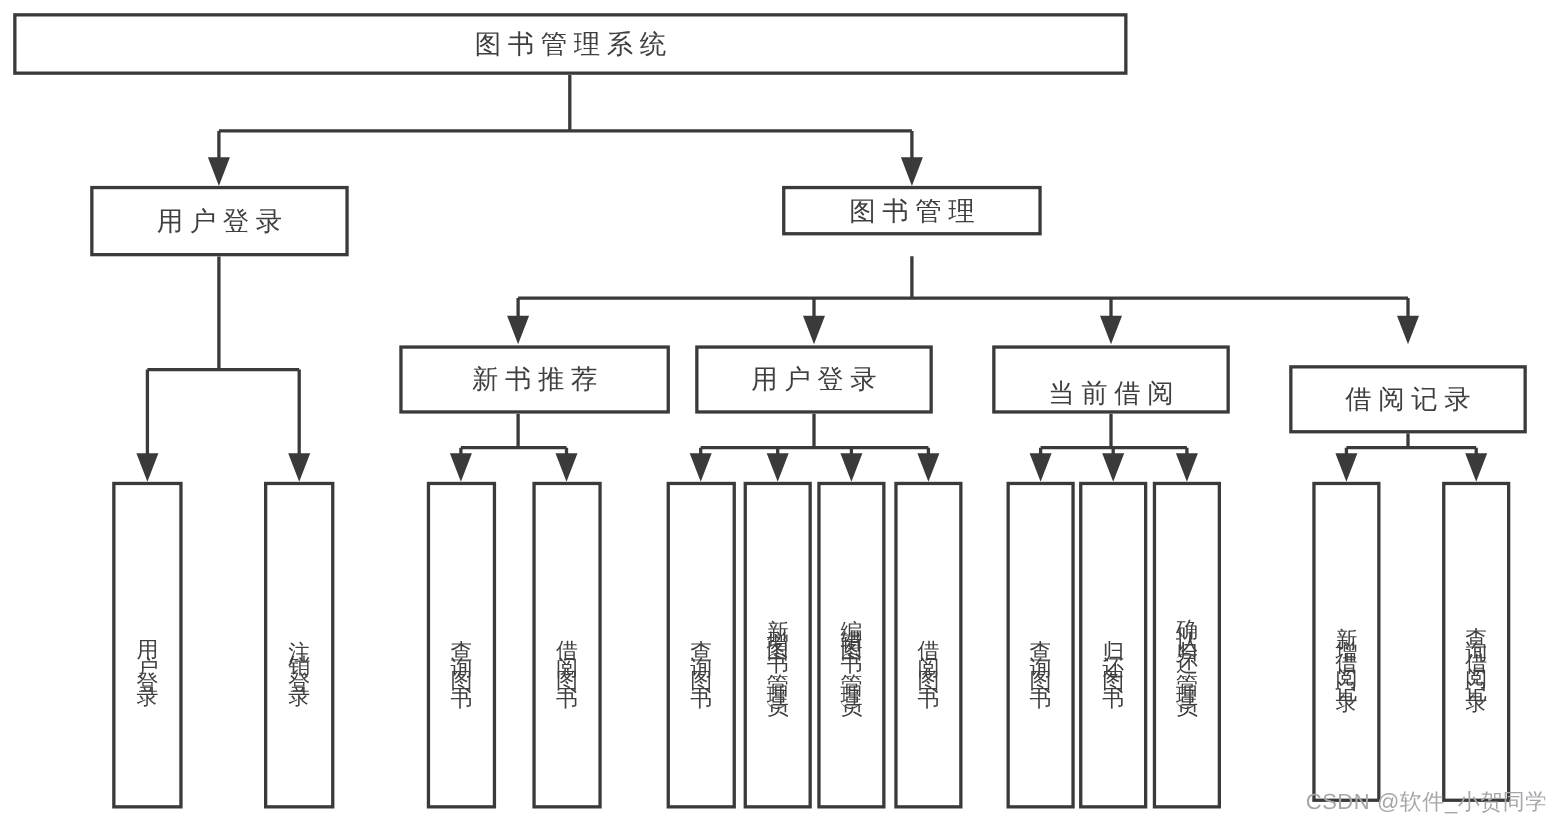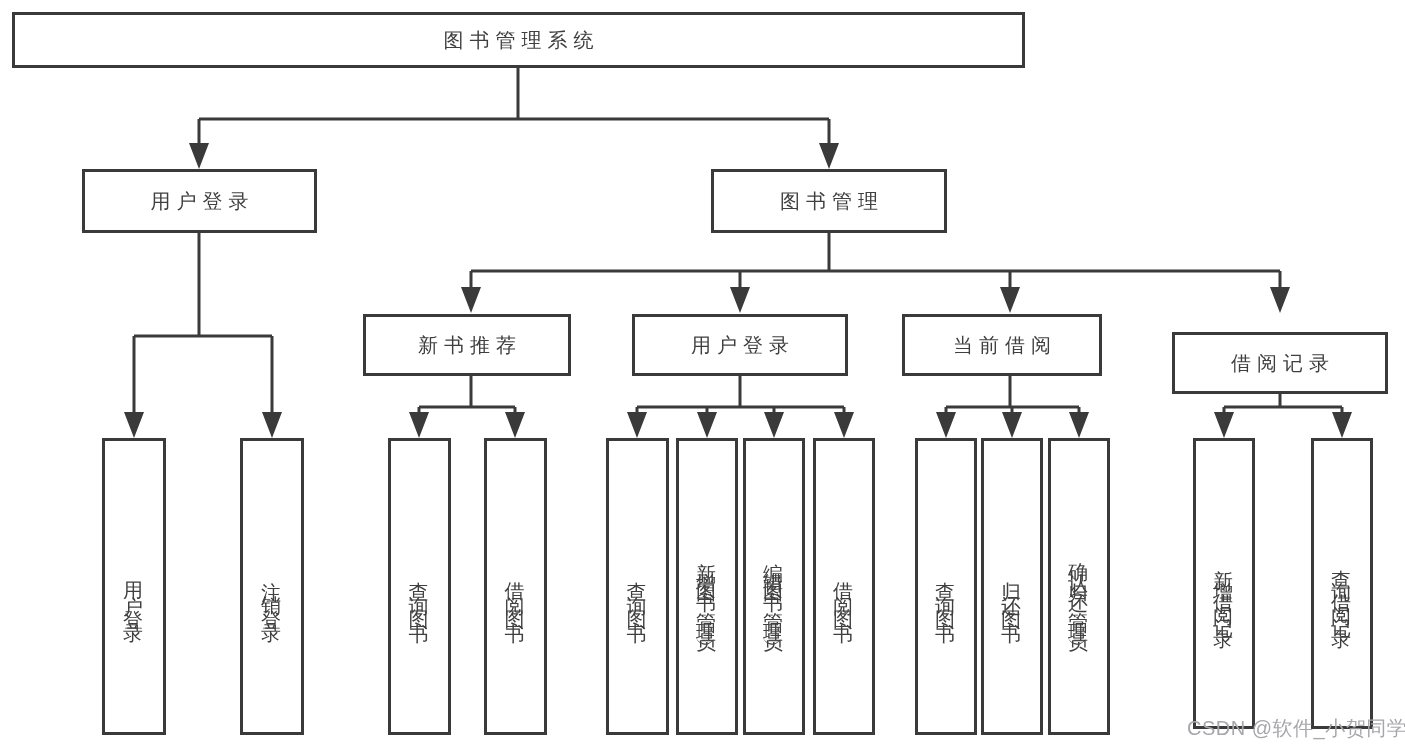--- a/index.html
+++ b/index.html
@@ -7,21 +7,21 @@
     position:relative; width:1405px; height:747px; background:#ffffff;
     overflow:hidden; font-family:"Liberation Sans","DejaVu Sans",sans-serif;
   }
   svg.connectors { position:absolute; left:0; top:0; z-index:1; }
   .hbox, .vbox {
     position:absolute; box-sizing:border-box; border:3px solid #3a3a3a;
     background:#ffffff; display:flex; align-items:center; justify-content:center;
     z-index:2;
   }
   .hbox .lbl {
-    font-size:20px; color:#3f3f3f; letter-spacing:6px; margin-right:-6px;
+    font-size:24px; color:#3f3f3f; letter-spacing:6px; margin-right:-6px;
     white-space:nowrap;
   }
   .vbox .lbl {
     writing-mode:vertical-rl; text-orientation:mixed;
     font-size:20px; color:#3f3f3f; white-space:nowrap;
   }
   .sp4 .lbl { letter-spacing:14px; margin-bottom:-14px; }
   .sp6 .lbl { letter-spacing:12px; margin-bottom:-12px; }
   .sp9 .lbl { letter-spacing:10px; margin-bottom:-10px; }
   .watermark {
@@ -54,31 +54,31 @@
              M1332 412 L1352 412 L1342 438 Z"></path>
   </svg>
 
   <div class="hbox" style="left:12px;top:12px;width:1013px;height:56px;">
     <span class="lbl">图书管理系统</span>
   </div>
 
   <div class="hbox" style="left:82px;top:169px;width:235px;height:64px;">
     <span class="lbl">用户登录</span>
   </div>
-  <div class="hbox" style="left:711px;top:169px;width:236px;height:64px;">
+  <div class="hbox" style="left:711px;top:169px;width:236px;height:45px;">
     <span class="lbl">图书管理</span>
   </div>
 
-  <div class="hbox" style="left:363px;top:314px;width:208px;height:62px;">
+  <div class="hbox" style="left:363px;top:314px;width:246px;height:62px;">
     <span class="lbl">新书推荐</span>
   </div>
   <div class="hbox" style="left:632px;top:314px;width:216px;height:62px;">
     <span class="lbl">用户登录</span>
   </div>
-  <div class="hbox" style="left:902px;top:314px;width:200px;height:62px;">
+  <div class="hbox" style="left:902px;top:314px;width:216px;height:62px;align-items:flex-end;">
     <span class="lbl">当前借阅</span>
   </div>
   <div class="hbox" style="left:1172px;top:314px;width:216px;height:62px;margin-top:18px;">
     <span class="lbl">借阅记录</span>
   </div>
 
   <div class="vbox sp4" style="left:102px;top:438px;width:64px;height:297px;">
     <span class="lbl">用户登录</span>
   </div>
   <div class="vbox sp4" style="left:240px;top:438px;width:64px;height:297px;">

